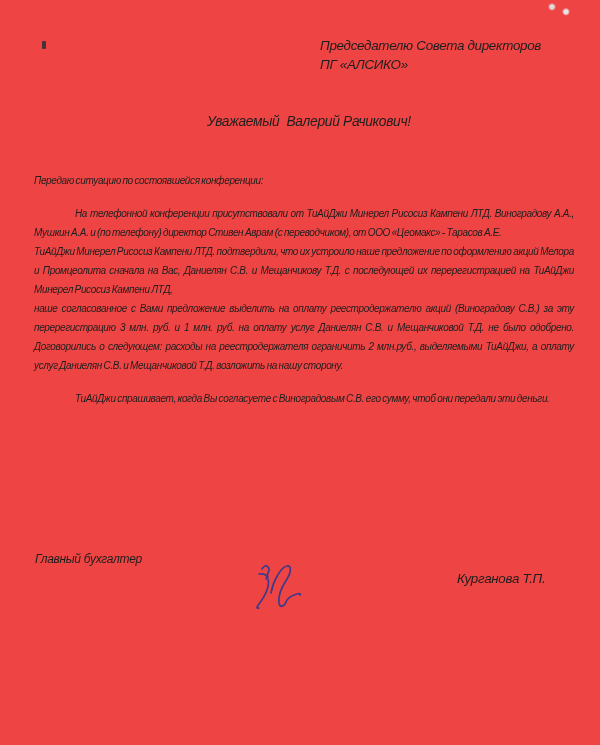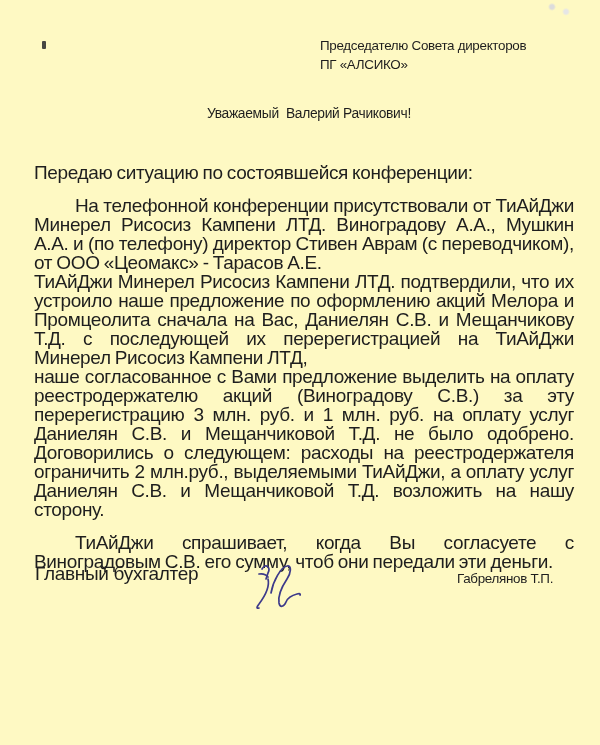--- a/index.html
+++ b/index.html
@@ -9,55 +9,55 @@
     background:#fefefe;
     color:#1e1e1e;
     font-family:"Liberation Sans","DejaVu Sans",sans-serif;
     overflow:hidden;
   }
   .recipient{
     position:absolute;left:320px;top:36px;
     font-size:13.4px;line-height:19px;letter-spacing:-0.3px;
   }
   .greeting{
-    position:absolute;left:207px;top:106px;
+    position:absolute;left:207px;top:114px;
     font-size:13.8px;letter-spacing:-0.3px;white-space:pre;
   }
   .letter-body{
-    position:absolute;left:34px;top:163px;width:540px;
-    font-size:19px;line-height:19px;
+    position:absolute;left:34px;top:171px;width:540px;
+    font-size:10px;line-height:19px;
     letter-spacing:-0.35px;word-spacing:-0.8px;
   }
   .para{margin:0;text-align:justify;}
   .para.indent{text-indent:41px;}
   .para.gap{margin-bottom:14px;}
   .sig-left{
-    position:absolute;left:35px;top:564px;
-    font-size:19px;line-height:19px;letter-spacing:-0.3px;
+    position:absolute;left:35px;top:550px;
+    font-size:12px;line-height:19px;letter-spacing:-0.3px;
   }
   .signer-name{
     position:absolute;left:457px;top:571px;
     font-size:13.4px;letter-spacing:-0.3px;
   }
   .sig-svg{position:absolute;left:250px;top:560px;}
   .speck-dark{
     position:absolute;left:42px;top:41px;width:4px;height:8px;
     background:#333;border-radius:1px;opacity:0.9;
   }
   .speck-light{
     position:absolute;left:545px;top:2px;width:28px;height:14px;
     background:
       radial-gradient(circle at 25% 35%, #dcdcdc 0 2px, rgba(255,255,255,0) 4px),
       radial-gradient(circle at 75% 70%, #e6e6e6 0 2px, rgba(255,255,255,0) 4px);
   }
 </style>
 </head>
 <body>
 
-<div class="page" style="background: #fef9c3; color: rgb(30, 30, 30);">
+<div class="page" style="background: #ef4444; color: rgb(30, 30, 30); font-style: italic;">
 
   <div class="speck-dark"></div>
   <div class="speck-light"></div>
 
   <div class="recipient">
     <div>Председателю Совета директоров</div>
     <div>ПГ «АЛСИКО»</div>
   </div>
 
   <div class="greeting">Уважаемый  Валерий Рачикович!</div>
@@ -76,15 +76,15 @@
 
   <svg class="sig-svg" width="58" height="62" viewBox="0 0 58 62">
     <g fill="none" stroke-width="1.7" stroke-linecap="round" stroke-linejoin="round">
       <path d="M12,9 q3,-5 6,-2 q2,2 0,6 l-2,6" stroke="#3d3a8a"></path>
       <path d="M9,14 q6,-1 9,3" stroke="#3d3a8a"></path>
       <path d="M18,19 C20,27 15,36 9,44 q-4,5 0,4" stroke="#3d3a8a"></path>
       <path d="M21,33 C23,21 31,7 37,6 C42,5 41,13 37,19 C31,28 28,37 29,43 C30,48 34,47 36,42 C38,37 43,35 47,34 q4,-1 3,1" stroke="#3d3a8a"></path>
     </g>
   </svg>
 
-  <div class="signer-name">Габрелянов Т.П.</div>
+  <div class="signer-name">Курганова Т.П.</div>
 
 </div>
 
 </body></html>

